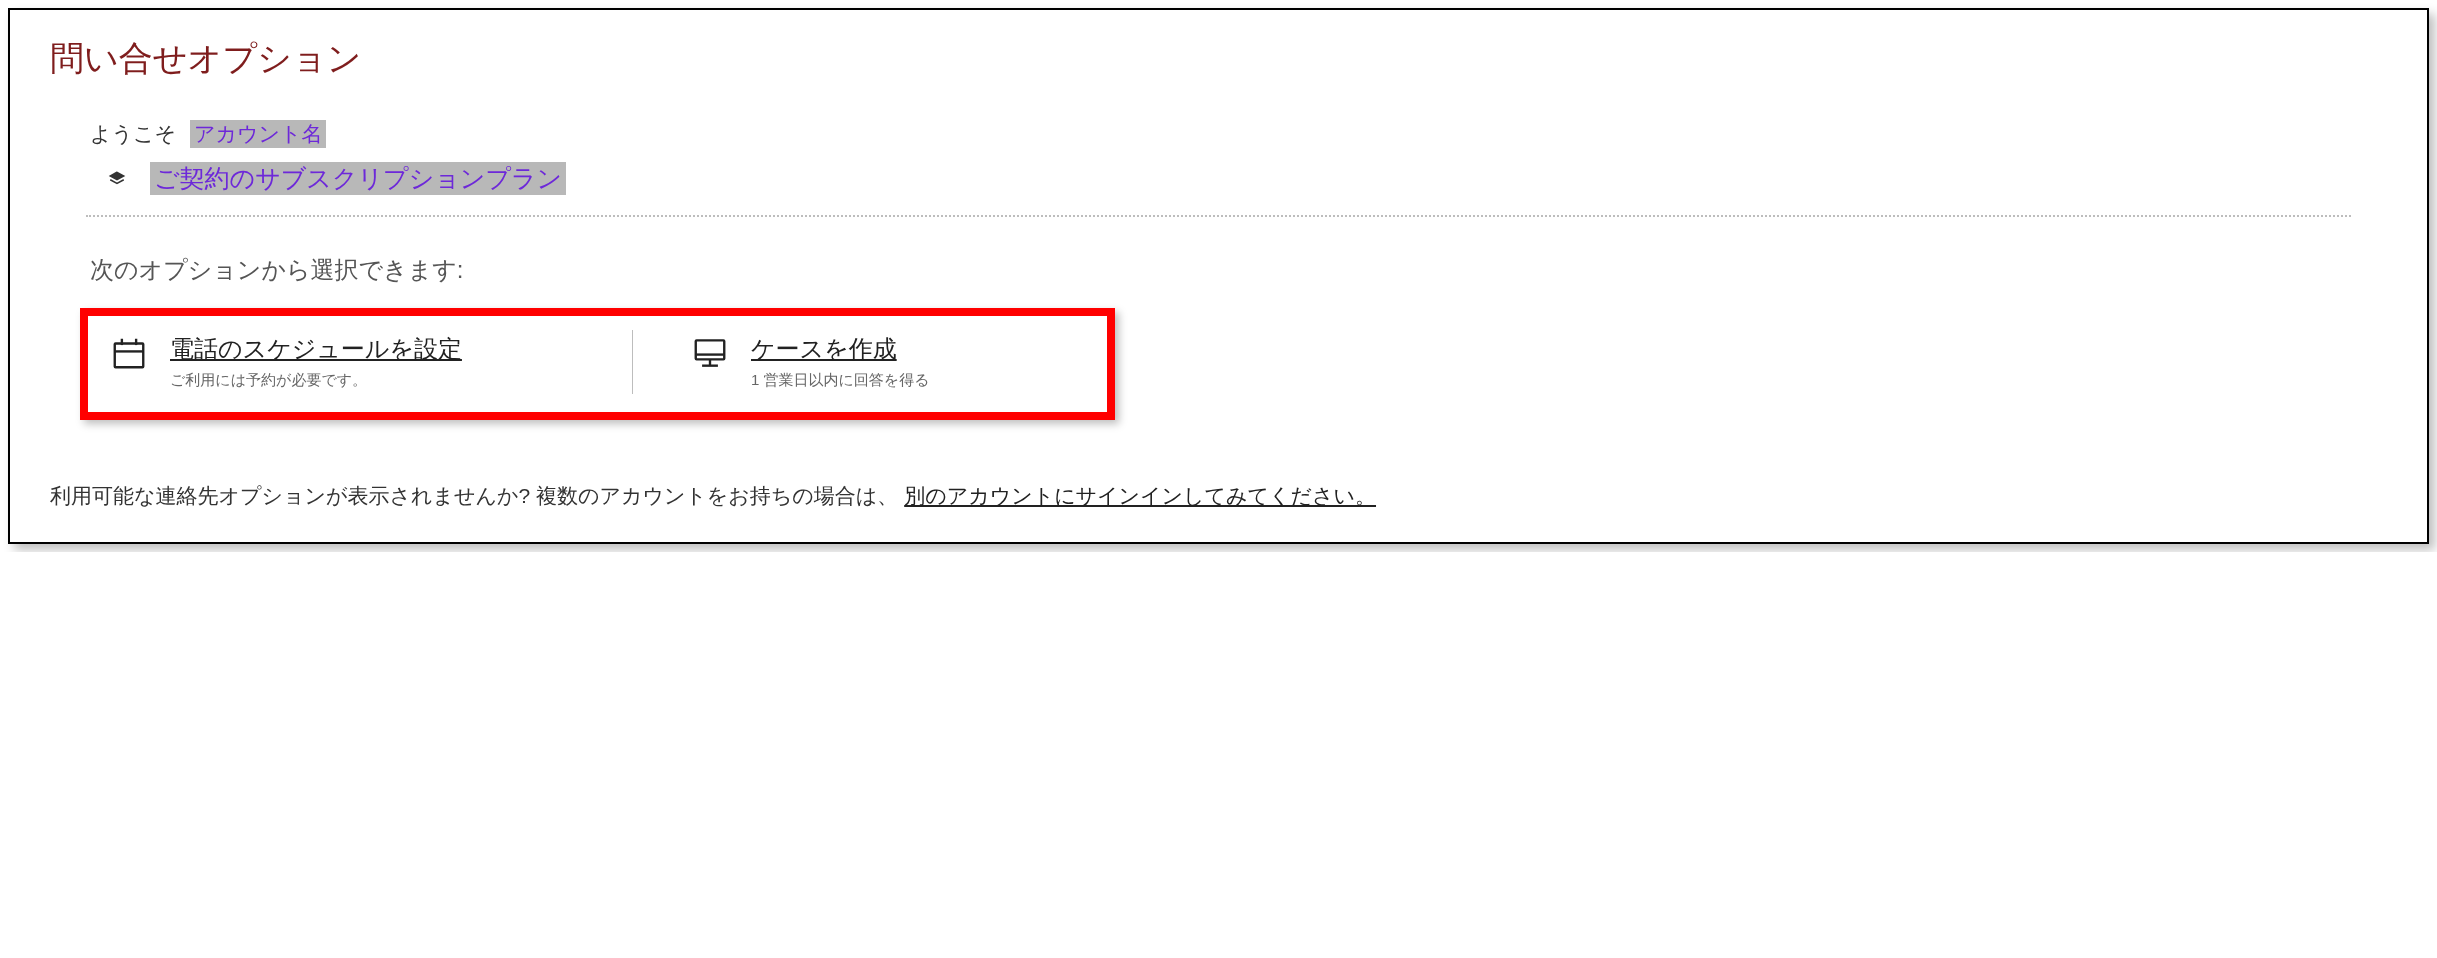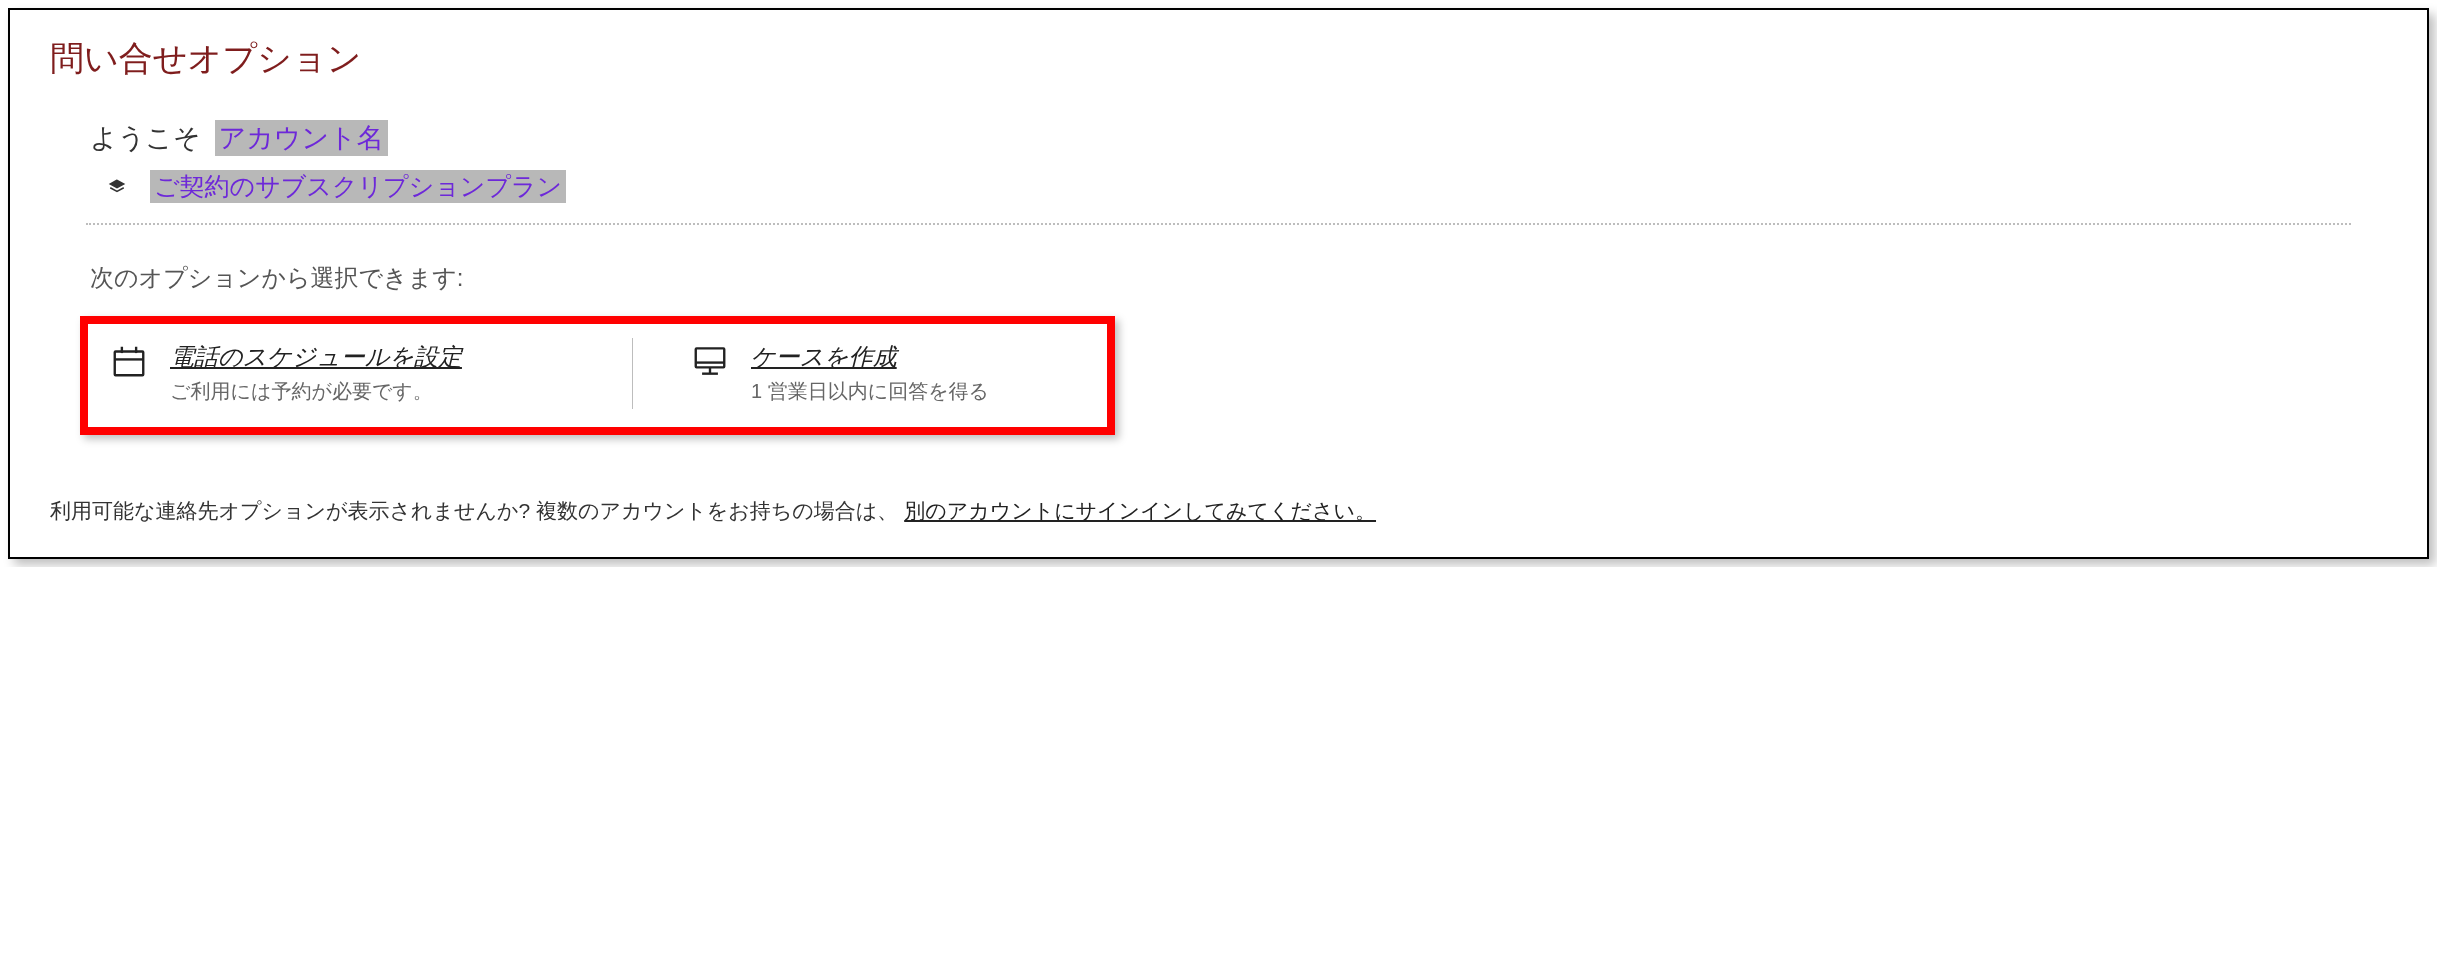--- a/index.html
+++ b/index.html
@@ -18,21 +18,21 @@
       font-size: 34px;
       font-weight: 400;
       color: #7f1d1d;
       margin-bottom: 38px;
     }
     .account-block {
       padding-left: 40px;
       margin-bottom: 18px;
     }
     .welcome-row {
-      font-size: 27px;
+      font-size: 21px;
       color: #333;
       display: flex;
       align-items: center;
       gap: 14px;
       margin-bottom: 14px;
     }
     .highlight {
       background: #b8b8b8;
       padding: 0 4px;
       color: #6d28d9;
@@ -94,24 +94,23 @@
       height: 38px;
       display: block;
     }
     .opt-text { display: flex; flex-direction: column; }
     .opt-title {
       font-size: 24px;
       color: #222;
       text-decoration: underline;
       margin-bottom: 6px;
       line-height: 1.25;
-      font-style: italic;
     }
     .opt-desc {
-      font-size: 20px;
+      font-size: 15px;
       color: #666;
       line-height: 1.35;
     }
     .footer-text {
       margin-top: 60px;
       font-size: 21px;
       color: #333;
       line-height: 1.5;
     }
     .footer-link {

